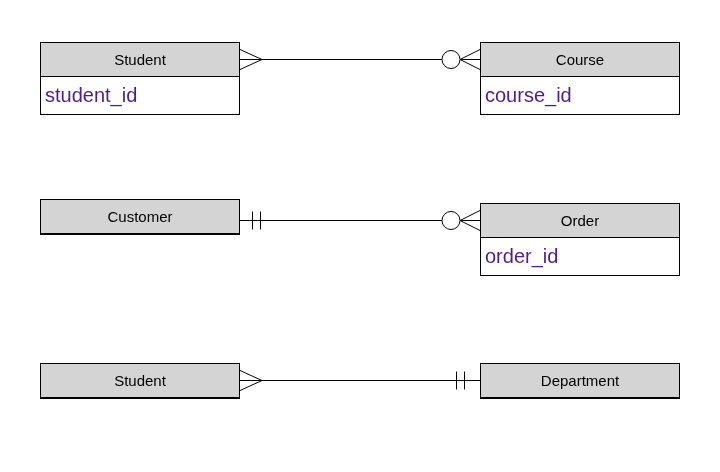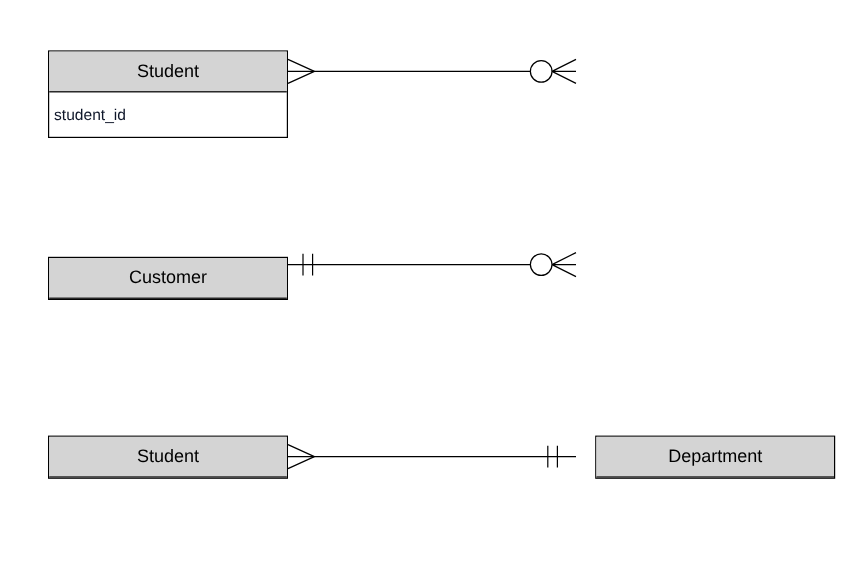--- a/index.html
+++ b/index.html
@@ -39,22 +39,22 @@
     align-items: center;
     justify-content: center;
     font-size: 15px;
     color: #000000;
   }
   .entity-body {
     height: 37px;
     display: flex;
     align-items: center;
     padding-left: 4px;
-    font-size: 13px;
-    color: #0f172a;
+    font-size: 20px;
+    color: #4c1d95;
   }
 </style>
 </head>
 <body>
 
 <div class="canvas">
 
   <svg class="connectors" viewBox="0 0 720 472" xmlns="http://www.w3.org/2000/svg">
 
     <g stroke="#000000" stroke-width="1" fill="none">
@@ -80,33 +80,49 @@
 
   <div class="entity" style="left:40px;top:42px">
     <div class="entity-header">
       <span>Student</span>
     </div>
     <div class="entity-body">
       <span>student_id</span>
     </div>
   </div>
 
+  <div class="entity" style="left:480px;top:42px">
+    <div class="entity-header">
+      <span>Course</span>
+    </div>
+    <div class="entity-body">
+      <span>course_id</span>
+    </div>
+  </div>
 
-  <div class="entity" style="left:40px;top:214px">
+  <div class="entity" style="left:40px;top:199px">
     <div class="entity-header">
       <span>Customer</span>
     </div>
   </div>
 
+  <div class="entity" style="left:480px;top:203px">
+    <div class="entity-header">
+      <span>Order</span>
+    </div>
+    <div class="entity-body">
+      <span>order_id</span>
+    </div>
+  </div>
 
   <div class="entity" style="left:40px;top:363px">
     <div class="entity-header">
       <span>Student</span>
     </div>
   </div>
 
-  <div class="entity" style="left:496px;top:363px">
+  <div class="entity" style="left:480px;top:363px">
     <div class="entity-header">
       <span>Department</span>
     </div>
   </div>
 
 </div>
 
 </body></html>

